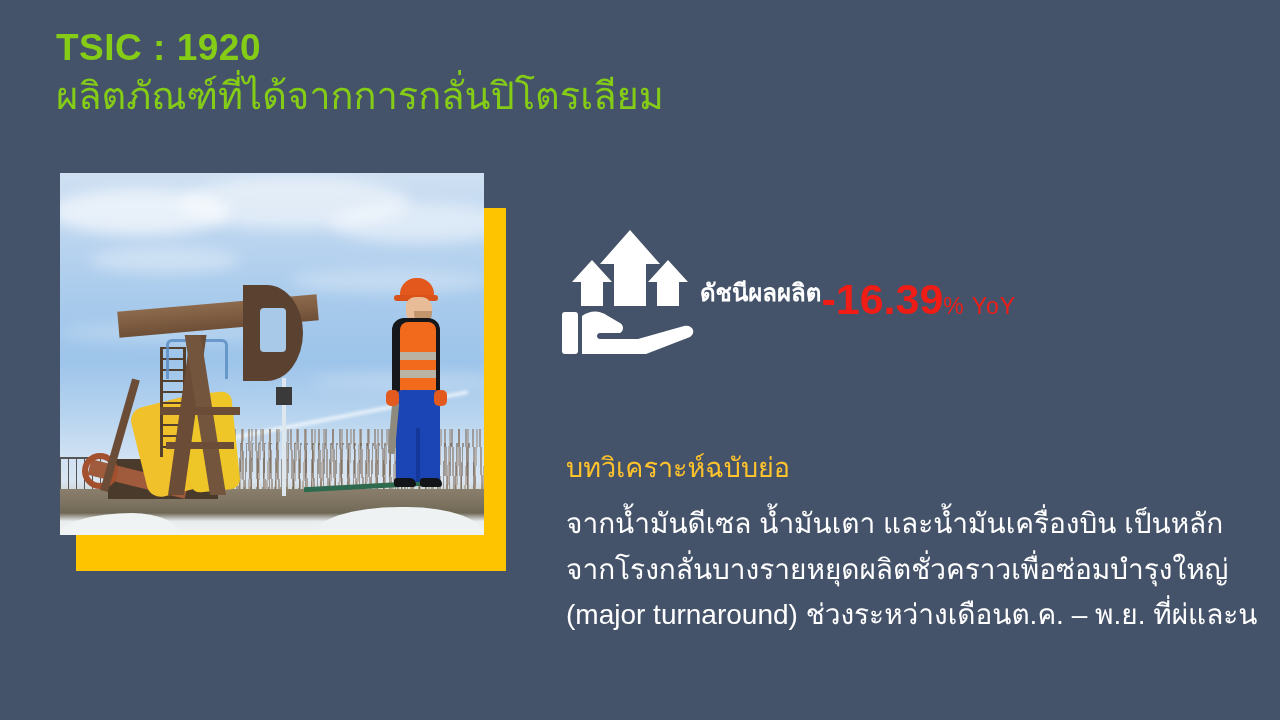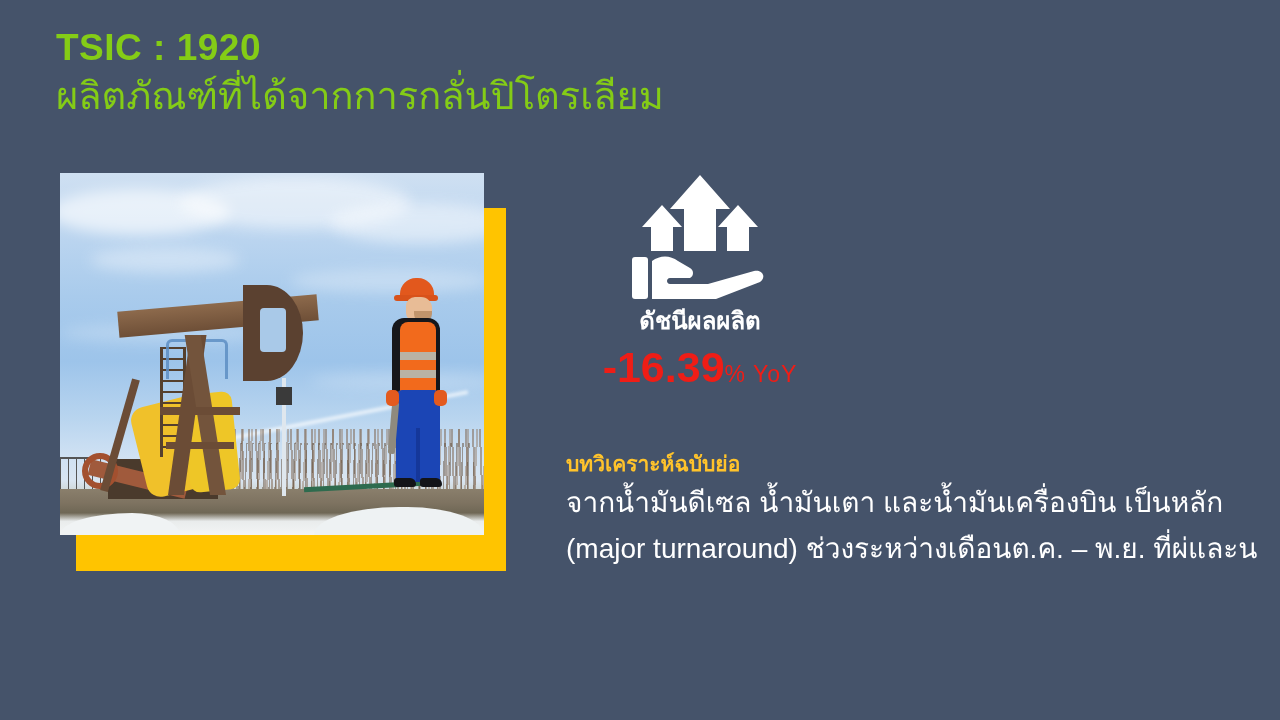--- a/index.html
+++ b/index.html
@@ -264,21 +264,21 @@
 
   
   .kpi-row {
     position:absolute;
     left:560px; top:168px;
     width:580px; height:250px;
     display:flex;
   }
   .kpi {
     width:280px;
-    display:flex; flex-direction:column; align-items:center;
+    display:flex; flex-direction:row; align-items:center;
   }
   .kpi-icon { height:140px; display:flex; align-items:center; justify-content:center; }
   .kpi-label {
     color:#ffffff;
     font-size:24px;
     font-weight:bold;
     line-height:1.1;
     white-space:nowrap;
   }
   .kpi-value {
@@ -297,24 +297,24 @@
   }
 
   
   .analysis {
     position:absolute;
     left:566px; top:450px;
     width:700px;
   }
   .analysis-heading {
     color:#ffc32b;
-    font-size:21px;
-    font-weight:bold;
+    font-size:27px;
+    font-weight:normal;
     line-height:1.35;
-    margin-bottom:2px;
+    margin-bottom:15px;
   }
   .analysis-line {
     color:#ffffff;
     font-size:28px;
     line-height:1.62;
     white-space:nowrap;
   }
 </style>
 </head>
 <body>
@@ -406,16 +406,17 @@
         <span>-16.39</span><span class="kpi-unit">% YoY</span>
       </div>
     </div>
 
 
   </div>
 
   <div class="analysis">
     <div class="analysis-heading">บทวิเคราะห์ฉบับย่อ</div>
     <div class="analysis-line">จากน้ำมันดีเซล น้ำมันเตา และน้ำมันเครื่องบิน เป็นหลัก</div>
+    <div class="analysis-line">จากโรงกลั่นบางรายหยุดผลิตชั่วคราวเพื่อซ่อมบำรุงใหญ่</div>
     <div class="analysis-line">(major turnaround) ช่วงระหว่างเดือนต.ค. – พ.ย. ที่ผ่และน</div>
   </div>
 
 </div>
 
 </body></html>

